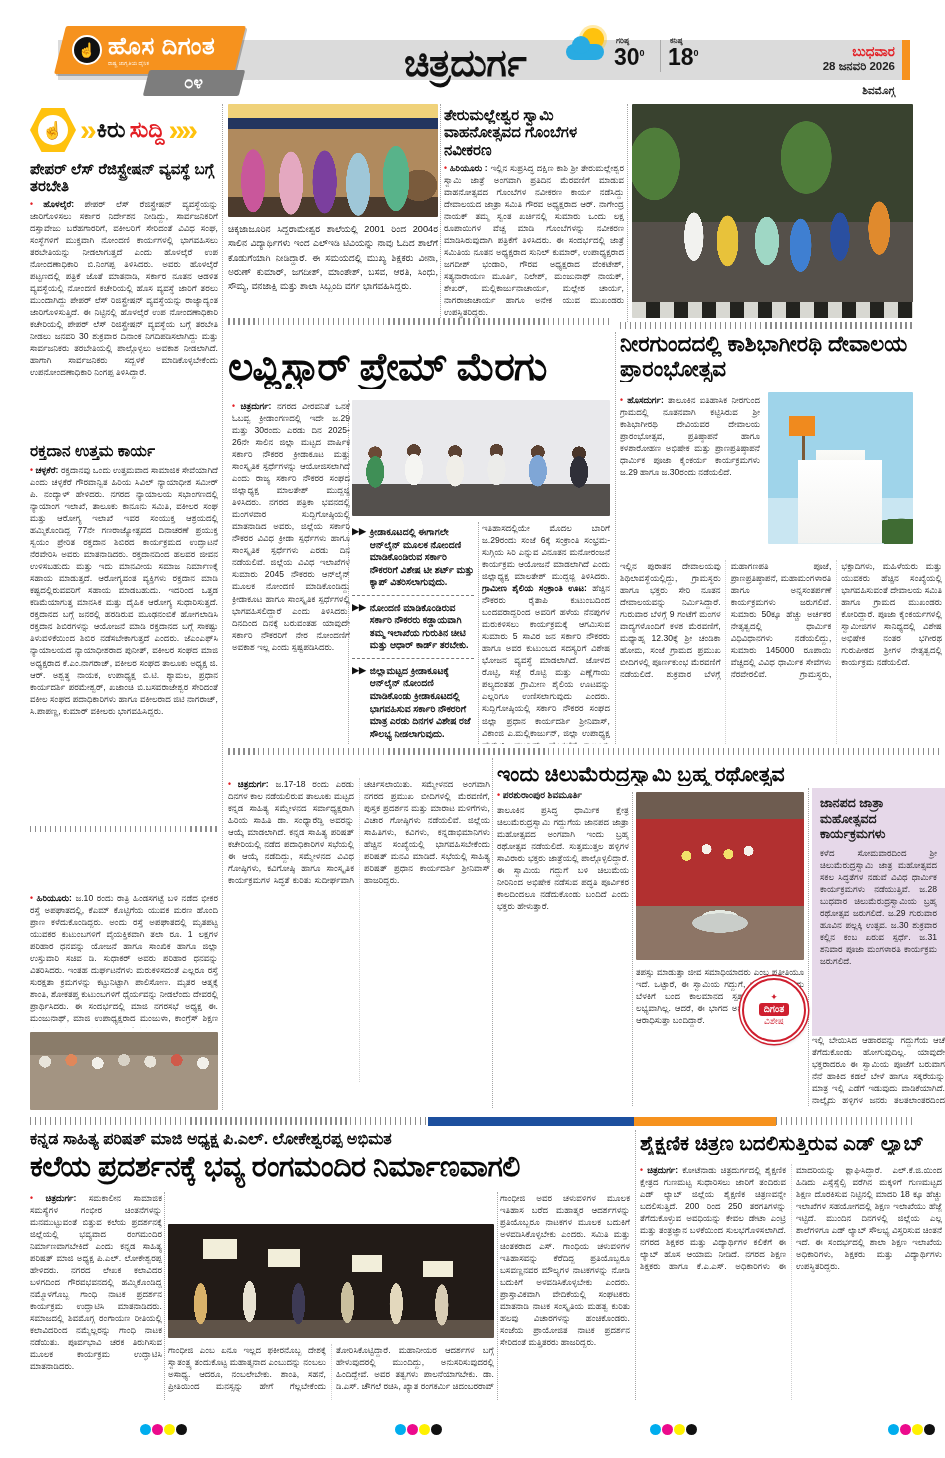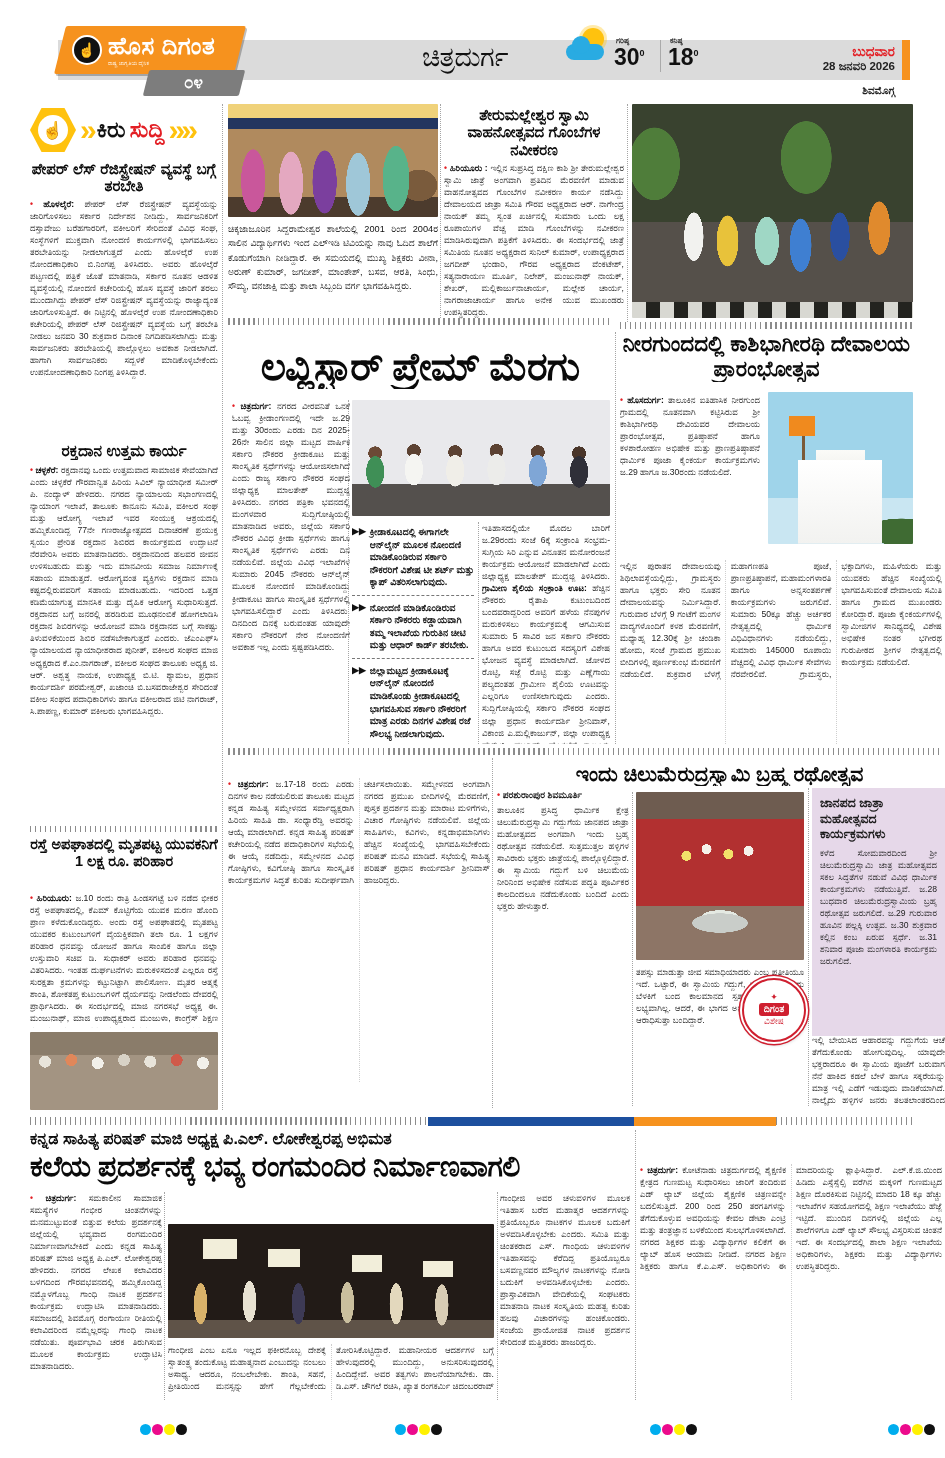--- a/index.html
+++ b/index.html
@@ -3,38 +3,38 @@
 <meta charset="utf-8">
 <style>
   html,body{margin:0;padding:0;background:#f2f2f2}
   .page{position:relative;width:945px;height:1458px;margin:0 auto;background:#fff;
         font-family:"Liberation Sans",sans-serif;overflow:hidden;color:#1a1a1a}
   .abs{position:absolute}
   .bsm{font-size:8.6px;line-height:1.4;text-align:justify;color:#222;overflow:hidden}
   .cap{font-size:9.2px;line-height:1.55;text-align:justify;color:#101010;font-weight:500;overflow:hidden}
   .dn{font-weight:bold;color:#0d0d0d}
   .rdot{color:#e31e24;font-weight:bold}
-  .hl{font-weight:bold;color:#0a0a0a;text-align:center;line-height:1.16;overflow:hidden}
+  .hl{font-weight:bold;color:#0a0a0a;text-align:left;line-height:1.16;overflow:hidden}
   .dotted-h{background:repeating-linear-gradient(90deg,#8c8c8c 0 1.5px,transparent 1.5px 5px)}
   .vline{border-left:1px dotted #a5a5a5;width:0}
   .cols2{column-count:2;column-gap:10px;column-rule:1px dotted #cfcfcf}
   .cols3{column-count:3;column-gap:10px;column-rule:1px dotted #cfcfcf}
   .photo{position:absolute;overflow:hidden;border-radius:1px}
   
   .graybar{background:#dbdbdb}
   .para{transform:skewX(-14deg);border-radius:2px}
   .logo-orange{background:#f6921e;box-shadow:2px 2px 0 rgba(0,0,0,.25)}
   .logo-inner{transform:skewX(14deg);display:flex;align-items:center;gap:6px;height:100%;padding-left:12px}
   .logo-circle{width:26px;height:26px;border-radius:50%;background:#111;border:2px solid #fff;
                color:#fff;display:flex;align-items:center;justify-content:center;font-size:14px}
   .logo-title{color:#fff;font-weight:bold;font-size:24px;letter-spacing:.5px;line-height:1}
   .logo-tag{color:#fff;font-size:5.5px;margin-top:2px}
   .pagenum{background:#7d7d7d;color:#fff;font-weight:bold;font-size:17px;
            display:flex;align-items:center;justify-content:center}
-  .edition{font-weight:400;font-size:27px;color:#111;text-align:center;letter-spacing:-.5px}
+  .edition{font-weight:700;font-size:38px;color:#111;text-align:center;letter-spacing:-.5px}
   .wlabel{font-size:7.5px;color:#333;font-weight:bold}
   .wtemp{font-size:23px;font-weight:900;color:#111;line-height:1}
   .wtemp sup{font-size:9px;font-weight:900}
   .day{color:#e31e24;font-weight:bold;font-size:13.5px}
   .date{color:#222;font-size:11.5px;font-weight:bold}
   .city{color:#222;font-size:10.5px;font-weight:bold}
   .sun{width:22px;height:22px;border-radius:50%;background:#ffc20e;
        box-shadow:0 0 0 3px rgba(255,194,14,.35)}
   .cloud{background:#29abe2;border-radius:12px}
   
@@ -193,21 +193,20 @@
     <span class="rdot">• </span><span class="dn">ಹೊಳಲ್ಕೆರೆ:</span> <span>ಪೇಪರ್ ಲೆಸ್ ರೆಜಿಸ್ಟ್ರೇಷನ್ ವ್ಯವಸ್ಥೆಯನ್ನು ಜಾರಿಗೊಳಿಸಲು ಸರ್ಕಾರ ನಿರ್ದೇಶನ ನೀಡಿದ್ದು, ಸಾರ್ವಜನಿಕರಿಗೆ ದಸ್ತಾವೇಜು ಬರೆಹಗಾರರಿಗೆ, ವಕೀಲರಿಗೆ ಸೇರಿದಂತೆ ವಿವಿಧ ಸಂಘ, ಸಂಸ್ಥೆಗಳಿಗೆ ಮುಕ್ತವಾಗಿ ನೋಂದಣಿ ಕಾರ್ಯಗಳಲ್ಲಿ ಭಾಗವಹಿಸಲು ತರಬೇತಿಯನ್ನು ನೀಡಲಾಗುತ್ತದೆ ಎಂದು ಹೊಳಲ್ಕೆರೆ ಉಪ ನೋಂದಣಾಧಿಕಾರಿ ಬಿ.ನಿಂಗಪ್ಪ ತಿಳಿಸಿದರು. ಅವರು ಹೊಳಲ್ಕೆರೆ ಪಟ್ಟಣದಲ್ಲಿ ಪತ್ರಿಕೆ ಜೊತೆ ಮಾತನಾಡಿ, ಸರ್ಕಾರ ನೂತನ ಆಡಳಿತ ವ್ಯವಸ್ಥೆಯಲ್ಲಿ ನೋಂದಣಿ ಕಚೇರಿಯಲ್ಲಿ ಹೊಸ ವ್ಯವಸ್ಥೆ ಜಾರಿಗೆ ತರಲು ಮುಂದಾಗಿದ್ದು ಪೇಪರ್ ಲೆಸ್ ರಿಜಿಸ್ಟ್ರೇಷನ್ ವ್ಯವಸ್ಥೆಯನ್ನು ರಾಜ್ಯಾದ್ಯಂತ ಜಾರಿಗೊಳಿಸುತ್ತಿದೆ. ಈ ನಿಟ್ಟಿನಲ್ಲಿ ಹೊಳಲ್ಕೆರೆ ಉಪ ನೋಂದಣಾಧಿಕಾರಿ ಕಚೇರಿಯಲ್ಲಿ ಪೇಪರ್ ಲೆಸ್ ರಿಜಿಸ್ಟ್ರೇಷನ್ ವ್ಯವಸ್ಥೆಯ ಬಗ್ಗೆ ತರಬೇತಿ ನೀಡಲು ಜನವರಿ 30 ಶುಕ್ರವಾರ ದಿನಾಂಕ ನಿಗದಿಪಡಿಸಲಾಗಿದ್ದು ಮತ್ತು ಸಾರ್ವಜನಿಕರು ತರಬೇತಿಯಲ್ಲಿ ಪಾಲ್ಗೊಳ್ಳಲು ಅವಕಾಶ ನೀಡಲಾಗಿದೆ. ಹಾಗಾಗಿ ಸಾರ್ವಜನಿಕರು ಸದ್ಬಳಕೆ ಮಾಡಿಕೊಳ್ಳಬೇಕೆಂದು ಉಪನೋಂದಣಾಧಿಕಾರಿ ನಿಂಗಪ್ಪ ತಿಳಿಸಿದ್ದಾರೆ.</span>
   </div>
 
   <div class="abs hl" style="left:30px;top:442px;width:188px;font-size:15.5px">ರಕ್ತದಾನ ಉತ್ತಮ ಕಾರ್ಯ</div>
   <div class="abs bsm" style="left:30px;top:464px;width:188px;height:358px">
     <span class="rdot">• </span><span class="dn">ಚಳ್ಳಕೆರೆ:</span> <span>ರಕ್ತದಾನವು ಒಂದು ಉತ್ತಮವಾದ ಸಾಮಾಜಿಕ ಸೇವೆಯಾಗಿದೆ ಎಂದು ಚಳ್ಳಕೆರೆ ಗೌರವಾನ್ವಿತ ಹಿರಿಯ ಸಿವಿಲ್ ನ್ಯಾಯಾಧೀಶ ಸಮೀರ್ ಪಿ. ನಂದ್ಯಾಳ್ ಹೇಳಿದರು. ನಗರದ ನ್ಯಾಯಾಲಯ ಸಭಾಂಗಣದಲ್ಲಿ ನ್ಯಾಯಾಂಗ ಇಲಾಖೆ, ತಾಲೂಕು ಕಾನೂನು ಸಮಿತಿ, ವಕೀಲರ ಸಂಘ ಮತ್ತು ಆರೋಗ್ಯ ಇಲಾಖೆ ಇವರ ಸಂಯುಕ್ತ ಆಶ್ರಯದಲ್ಲಿ ಹಮ್ಮಿಕೊಂಡಿದ್ದ 77ನೇ ಗಣರಾಜ್ಯೋತ್ಸವದ ದಿನಾಚರಣೆ ಪ್ರಯುಕ್ತ ಸ್ವಯಂ ಪ್ರೇರಿತ ರಕ್ತದಾನ ಶಿಬಿರದ ಕಾರ್ಯಕ್ರಮದ ಉದ್ಘಾಟನೆ ನೆರವೇರಿಸಿ ಅವರು ಮಾತನಾಡಿದರು. ರಕ್ತದಾನದಿಂದ ಹಲವರ ಜೀವನ ಉಳಿಸಬಹುದು ಮತ್ತು ಇದು ಮಾನವೀಯ ಸಮಾಜ ನಿರ್ಮಾಣಕ್ಕೆ ಸಹಾಯ ಮಾಡುತ್ತದೆ. ಆರೋಗ್ಯವಂತ ವ್ಯಕ್ತಿಗಳು ರಕ್ತದಾನ ಮಾಡಿ ಕಷ್ಟದಲ್ಲಿರುವವರಿಗೆ ಸಹಾಯ ಮಾಡಬಹುದು. ಇದರಿಂದ ಒತ್ತಡ ಕಡಿಮೆಯಾಗುತ್ತ ಮಾನಸಿಕ ಮತ್ತು ದೈಹಿಕ ಆರೋಗ್ಯ ಸುಧಾರಿಸುತ್ತದೆ. ರಕ್ತದಾನದ ಬಗ್ಗೆ ಜನರಲ್ಲಿ ಹರಡಿರುವ ಮೂಢನಂಬಿಕೆ ಹೋಗಲಾಡಿಸಿ ರಕ್ತದಾನ ಶಿಬಿರಗಳನ್ನು ಆಯೋಜನೆ ಮಾಡಿ ರಕ್ತದಾನದ ಬಗ್ಗೆ ಸಾಕಷ್ಟು ತಿಳುವಳಿಕೆಯಿಂದ ಶಿಬಿರ ನಡೆಸಬೇಕಾಗುತ್ತದೆ ಎಂದರು. ಜೆಎಂಎಫ್‌ಸಿ ನ್ಯಾಯಾಲಯದ ನ್ಯಾಯಾಧೀಶರಾದ ಪುನೀತ್, ವಕೀಲರ ಸಂಘದ ಮಾಜಿ ಅಧ್ಯಕ್ಷರಾದ ಕೆ.ಎಂ.ನಾಗರಾಜ್, ವಕೀಲರ ಸಂಘದ ತಾಲೂಕು ಅಧ್ಯಕ್ಷ ಜಿ. ಆರ್. ಅಶ್ವತ್ಥ ನಾಯಕ, ಉಪಾಧ್ಯಕ್ಷ ಬಿ.ಟಿ. ಶ್ಯಾಮಲ, ಪ್ರಧಾನ ಕಾರ್ಯದರ್ಶಿ ಪರಮೇಶ್ವರ್, ಖಜಾಂಚಿ ಬಿ.ಬಸವರಾಜೇಶ್ವರ ಸೇರಿದಂತೆ ವಕೀಲ ಸಂಘದ ಪದಾಧಿಕಾರಿಗಳು ಹಾಗೂ ವಕೀಲರಾದ ಜಿಟಿ ನಾಗರಾಜ್, ಸಿ.ಪಾಪಣ್ಣ, ಕುಮಾರ್ ವಕೀಲರು ಭಾಗವಹಿಸಿದ್ದರು.</span>
   </div>
 
   <div class="abs dotted-h" style="left:30px;top:826px;width:188px;height:6px"></div>
 
-  <div class="abs hl" style="left:30px;top:836px;width:188px;font-size:14.5px">ರಸ್ತೆ ಅಪಘಾತದಲ್ಲಿ ಮೃತಪಟ್ಟ ಯುವಕನಿಗೆ 1 ಲಕ್ಷ ರೂ. ಪರಿಹಾರ</div>
   <div class="abs bsm" style="left:30px;top:892px;width:188px;height:136px">
     <span class="rdot">• </span><span class="dn">ಹಿರಿಯೂರು:</span> <span>ಜ.10 ರಂದು ರಾತ್ರಿ ಹಿಂಡಸಗಟ್ಟೆ ಬಳಿ ನಡೆದ ಭೀಕರ ರಸ್ತೆ ಅಪಘಾತದಲ್ಲಿ, ಕೆಎಮ್ ಕೊಟ್ಟಿಗೆಯ ಯುವಕ ಮರಣ ಹೊಂದಿ ಪ್ರಾಣ ಕಳೆದುಕೊಂಡಿದ್ದರು. ಅಂದು ರಸ್ತೆ ಅಪಘಾತದಲ್ಲಿ ಮೃತಪಟ್ಟ ಯುವಕರ ಕುಟುಂಬಗಳಿಗೆ ವೈಯಕ್ತಿಕವಾಗಿ ತಲಾ ರೂ. 1 ಲಕ್ಷಗಳ ಪರಿಹಾರ ಧನವನ್ನು ಯೋಜನೆ ಹಾಗೂ ಸಾಂಖಿಕ ಹಾಗೂ ಜಿಲ್ಲಾ ಉಸ್ತುವಾರಿ ಸಚಿವ ಡಿ. ಸುಧಾಕರ್ ಅವರು ಪರಿಹಾರ ಧನವನ್ನು ವಿತರಿಸಿದರು. ಇಂತಹ ದುರ್ಘಟನೆಗಳು ಮರುಕಳಿಸದಂತೆ ಎಲ್ಲರೂ ರಸ್ತೆ ಸುರಕ್ಷತಾ ಕ್ರಮಗಳನ್ನು ಕಟ್ಟುನಿಟ್ಟಾಗಿ ಪಾಲಿಸೋಣ. ಮೃತರ ಆತ್ಮಕ್ಕೆ ಶಾಂತಿ, ಶೋಕತಪ್ತ ಕುಟುಂಬಗಳಿಗೆ ಧೈರ್ಯವನ್ನು ನೀಡಲೆಂದು ದೇವರಲ್ಲಿ ಪ್ರಾರ್ಥಿಸಿದರು. ಈ ಸಂದರ್ಭದಲ್ಲಿ ಮಾಜಿ ನಗರಸಭೆ ಅಧ್ಯಕ್ಷ ಈ. ಮಂಜುನಾಥ್, ಮಾಜಿ ಉಪಾಧ್ಯಕ್ಷರಾದ ಮಂಜುಳಾ, ಕಾಂಗ್ರೆಸ್ ಶಿಕ್ಷಣ ಸುಧಾರಣಾ ಸಮಿತಿ ಅಧ್ಯಕ್ಷರಾದ ಅಮ್ಮಶೇಶ್ವರ ಸ್ವಾಮಿ ಹಾಜರಿದ್ದರು.</span>
   </div>
   <div class="photo ph-crowd" style="left:30px;top:1032px;width:188px;height:78px"></div>
 
   <div class="photo ph-school" style="left:228px;top:104px;width:210px;height:113px"></div>
   <div class="abs cap" style="left:228px;top:222px;width:210px;height:96px">ಚಿಕ್ಕಜಾಜೂರಿನ ಸಿದ್ದರಾಮೇಶ್ವರ ಶಾಲೆಯಲ್ಲಿ 2001 ರಿಂದ 2004ರ ಸಾಲಿನ ವಿದ್ಯಾರ್ಥಿಗಳು ಇಂದ ಎಲ್‌ಇಡಿ ಟಿವಿಯನ್ನು ನಾವು ಓದಿದ ಶಾಲೆಗೆ ಕೊಡುಗೆಯಾಗಿ ನೀಡಿದ್ದಾರೆ. ಈ ಸಮಯದಲ್ಲಿ ಮುಖ್ಯ ಶಿಕ್ಷಕರು ವೀನಾ, ಅರುಣ್ ಕುಮಾರ್, ಜಗದೀಶ್, ಮಾಂತೇಶ್, ಬಸವ, ಆರತಿ, ಸಿಂಧು, ಸೌಮ್ಯ, ವನಜಾಕ್ಷಿ ಮತ್ತು ಶಾಲಾ ಸಿಬ್ಬಂದಿ ವರ್ಗ ಭಾಗವಹಿಸಿದ್ದರು.</div>
 
   <div class="abs hl" style="left:444px;top:106px;width:180px;font-size:15px">ತೇರುಮಲ್ಲೇಶ್ವರ ಸ್ವಾಮಿ ವಾಹನೋತ್ಸವದ ಗೊಂಬೆಗಳ ನವೀಕರಣ</div>
   <div class="abs bsm" style="left:444px;top:162px;width:180px;height:158px">
@@ -297,20 +296,21 @@
 
   <div class="abs bsm" style="left:30px;top:1192px;width:132px;height:208px">
     <span class="rdot">• </span><span class="dn">ಚಿತ್ರದುರ್ಗ:</span> <span>ಸಮಕಾಲೀನ ಸಾಮಾಜಿಕ ಸಮಸ್ಯೆಗಳ ಗಂಭೀರ ಚಿಂತನೆಗಳನ್ನು ಮನಮುಟ್ಟುವಂತೆ ಬಿತ್ತುವ ಕಲೆಯ ಪ್ರದರ್ಶನಕ್ಕೆ ಜಿಲ್ಲೆಯಲ್ಲಿ ಭವ್ಯವಾದ ರಂಗಮಂದಿರ ನಿರ್ಮಾಣವಾಗಬೇಕಿದೆ ಎಂದು ಕನ್ನಡ ಸಾಹಿತ್ಯ ಪರಿಷತ್ ಮಾಜಿ ಅಧ್ಯಕ್ಷ ಪಿ.ಎಲ್. ಲೋಕೇಶ್ವರಪ್ಪ ಹೇಳಿದರು. ನಗರದ ಲೇಖಕ ಕಲಾವಿದರ ಬಳಗದಿಂದ ಗೌರವಭವನದಲ್ಲಿ ಹಮ್ಮಿಕೊಂಡಿದ್ದ ನಮ್ಮೊಳಗೊಬ್ಬ ಗಾಂಧಿ ನಾಟಕ ಪ್ರದರ್ಶನ ಕಾರ್ಯಕ್ರಮ ಉದ್ಘಾಟಿಸಿ ಮಾತನಾಡಿದರು. ಸಮಾಜದಲ್ಲಿ ಶಿವಮೊಗ್ಗ ರಂಗಾಯಣ ರೀತಿಯಲ್ಲಿ ಕಲಾವಿದರಿಂದ ನಮ್ಮೆಲ್ಲರನ್ನು ಗಾಂಧಿ ನಾಟಕ ನಡೆಯಿತು. ಪೂರ್ವಭಾವಿ ಚರಕ ತಿರುಗಿಸುವ ಮೂಲಕ ಕಾರ್ಯಕ್ರಮ ಉದ್ಘಾಟಿಸಿ ಮಾತನಾಡಿದರು.</span>
   </div>
 
   <div class="photo ph-stage" style="left:168px;top:1224px;width:326px;height:114px"></div>
   <div class="abs bsm cols2" style="left:168px;top:1344px;width:326px;height:56px">ಗಾಂಧೀಜಿ ಎಂಬ ಏನೂ ಇಲ್ಲದ ಫಕೀರನೊಬ್ಬ ದೇಶಕ್ಕೆ ಸ್ವಾತಂತ್ರ್ಯ ತಂದುಕೊಟ್ಟ ಮಹಾತ್ಮನಾದ ಎಂಬುದನ್ನು ನಂಬಲು ಅಸಾಧ್ಯ. ಆದರೂ, ನಂಬಲೇಬೇಕು. ಶಾಂತಿ, ಸಹನೆ, ಪ್ರೀತಿಯಿಂದ ಮನಸ್ಸನ್ನು ಹೇಗೆ ಗೆಲ್ಲಬೇಕೆಂದು ತೋರಿಸಿಕೊಟ್ಟಿದ್ದಾರೆ. ಮಹಾನೀಯರ ಆದರ್ಶಗಳ ಬಗ್ಗೆ ಹೇಳುವುದರಲ್ಲಿ ಮುಂದಿದ್ದು, ಅನುಸರಿಸುವುದರಲ್ಲಿ ಹಿಂದಿದ್ದೇವೆ. ಅವರ ತತ್ವಗಳು ಪಾಲನೆಯಾಗಬೇಕು. ಡಾ. ಡಿ.ಎಸ್. ಚೌಗಲೆ ರಚಿಸಿ, ಖ್ಯಾತ ರಂಗಕರ್ಮಿ ಚಿದಂಬರರಾವ್ ಜಂಬೆಯವರು ನಿರ್ದೇಶಿಸಿರುವ ನಮ್ಮೊಳಗೊಬ್ಬ ಗಾಂಧಿ ನಾಟಕ ಕ್ರಾಂತಿಯ ಕಿಚ್ಚು, ಏಕತೆಯ ಸಂದೇಶ, ಮಹಾತ್ಮರ ಚಿಂತನೆಯ ಬಗ್ಗೆ ಕಣ್ಣಿಗೆ ಕಟ್ಟುವಂತೆ ತಿಳಿಸಿಕೊಡುತ್ತದೆ ಎಂದು ಹೇಳಿದರು.</div>
 
   <div class="abs bsm" style="left:500px;top:1192px;width:130px;height:208px">ಗಾಂಧೀಜಿ ಅವರ ಚಳುವಳಿಗಳ ಮೂಲಕ ಇತಿಹಾಸ ಬರೆದ ಮಹಾತ್ಮರ ಆದರ್ಶಗಳನ್ನು ಪ್ರತಿಯೊಬ್ಬರೂ ನಾಟಕಗಳ ಮೂಲಕ ಬದುಕಿಗೆ ಅಳವಡಿಸಿಕೊಳ್ಳಬೇಕು ಎಂದರು. ಸಮಿತಿ ಮತ್ತು ಚಿಂತಕರಾದ ಎಸ್. ಗಾಂಧಿಯ ಚಳುವಳಿಗಳ ಇತಿಹಾಸವನ್ನು ಕೆರೆದಿದ್ದ ಪ್ರತಿಯೊಬ್ಬರೂ ಬಸವಣ್ಣನವರ ಮೌಲ್ಯಗಳ ನಾಟಕಗಳನ್ನು ನೋಡಿ ಬದುಕಿಗೆ ಅಳವಡಿಸಿಕೊಳ್ಳಬೇಕು ಎಂದರು. ಪ್ರಾಸ್ತಾವಿಕವಾಗಿ ವೇದಿಕೆಯಲ್ಲಿ ಸಂಘಟಕರು ಮಾತನಾಡಿ ನಾಟಕ ಸಂಸ್ಕೃತಿಯ ಮಹತ್ವ ಕುರಿತು ಹಲವು ವಿಚಾರಗಳನ್ನು ಹಂಚಿಕೊಂಡರು. ಸಂಜೆಯ ಪ್ರಾಯೋಜಿತ ನಾಟಕ ಪ್ರದರ್ಶನ ಸೇರಿದಂತೆ ಮತ್ತಿತರರು ಹಾಜರಿದ್ದರು.</div>
 
+  <div class="abs hl" style="left:640px;top:1132px;width:302px;font-size:20px">ಶೈಕ್ಷಣಿಕ ಚಿತ್ರಣ ಬದಲಿಸುತ್ತಿರುವ ಎಡ್ ಲ್ಯಾಬ್</div>
   <div class="abs bsm cols2" style="left:640px;top:1164px;width:302px;height:236px">
     <span class="rdot">• </span><span class="dn">ಚಿತ್ರದುರ್ಗ:</span> <span>ಕೋಟೆನಾಡು ಚಿತ್ರದುರ್ಗದಲ್ಲಿ ಶೈಕ್ಷಣಿಕ ಕ್ಷೇತ್ರದ ಗುಣಮಟ್ಟ ಸುಧಾರಿಸಲು ಜಾರಿಗೆ ತಂದಿರುವ ಎಡ್ ಲ್ಯಾಬ್ ಜಿಲ್ಲೆಯ ಶೈಕ್ಷಣಿಕ ಚಿತ್ರಣವನ್ನೇ ಬದಲಿಸುತ್ತಿದೆ. 200 ರಿಂದ 250 ತರಗತಿಗಳನ್ನು ತೆಗೆದುಕೊಳ್ಳುವ ಅವಧಿಯನ್ನು ಕೇವಲ ಡೇಟಾ ಎಂಟ್ರಿ ಮತ್ತು ತಂತ್ರಜ್ಞಾನ ಬಳಕೆಯಿಂದ ಸುಲಭಗೊಳಿಸಲಾಗಿದೆ. ನಗರದ ಶಿಕ್ಷಕರ ಮತ್ತು ವಿದ್ಯಾರ್ಥಿಗಳ ಕಲಿಕೆಗೆ ಈ ಲ್ಯಾಬ್ ಹೊಸ ಆಯಾಮ ನೀಡಿದೆ. ನಗರದ ಶಿಕ್ಷಣ ಶಿಕ್ಷಕರು ಹಾಗೂ ಕೆ.ಎ.ಎಸ್. ಅಧಿಕಾರಿಗಳು ಈ ಮಾದರಿಯನ್ನು ಶ್ಲಾಘಿಸಿದ್ದಾರೆ. ಎಲ್.ಕೆ.ಜಿ.ಯಿಂದ ಹಿಡಿದು ಎಸ್ಸೆಸ್ಸೆಲ್ಸಿ ವರೆಗಿನ ಮಕ್ಕಳಿಗೆ ಗುಣಮಟ್ಟದ ಶಿಕ್ಷಣ ದೊರಕಿಸುವ ನಿಟ್ಟಿನಲ್ಲಿ ಮಾದರಿ 18 ಕ್ಕೂ ಹೆಚ್ಚು ಇಲಾಖೆಗಳ ಸಹಯೋಗದಲ್ಲಿ ಶಿಕ್ಷಣ ಇಲಾಖೆಯು ಹೆಜ್ಜೆ ಇಟ್ಟಿದೆ. ಮುಂದಿನ ದಿನಗಳಲ್ಲಿ ಜಿಲ್ಲೆಯ ಎಲ್ಲ ಶಾಲೆಗಳಿಗೂ ಎಡ್ ಲ್ಯಾಬ್ ಸೌಲಭ್ಯ ವಿಸ್ತರಿಸುವ ಚಿಂತನೆ ಇದೆ. ಈ ಸಂದರ್ಭದಲ್ಲಿ ಶಾಲಾ ಶಿಕ್ಷಣ ಇಲಾಖೆಯ ಅಧಿಕಾರಿಗಳು, ಶಿಕ್ಷಕರು ಮತ್ತು ವಿದ್ಯಾರ್ಥಿಗಳು ಉಪಸ್ಥಿತರಿದ್ದರು.</span>
   </div>
 
   <div class="abs vline" style="left:222px;top:104px;height:1006px"></div>
   <div class="abs vline" style="left:440px;top:104px;height:214px"></div>
   <div class="abs vline" style="left:627px;top:104px;height:218px"></div>
   <div class="abs vline" style="left:615px;top:332px;height:412px"></div>
   <div class="abs vline" style="left:492px;top:758px;height:350px"></div>
   <div class="abs vline" style="left:348px;top:400px;height:344px"></div>

